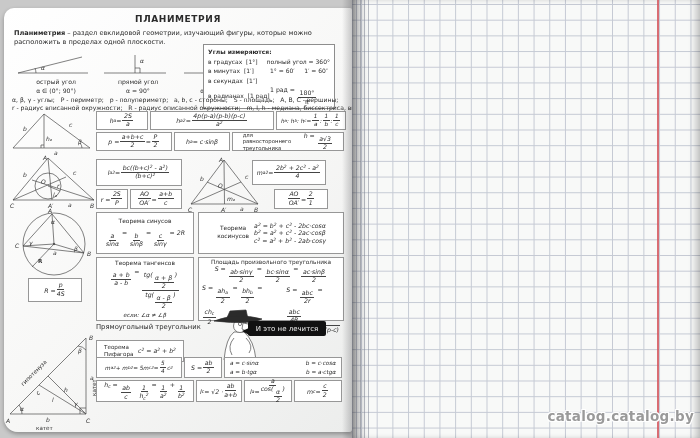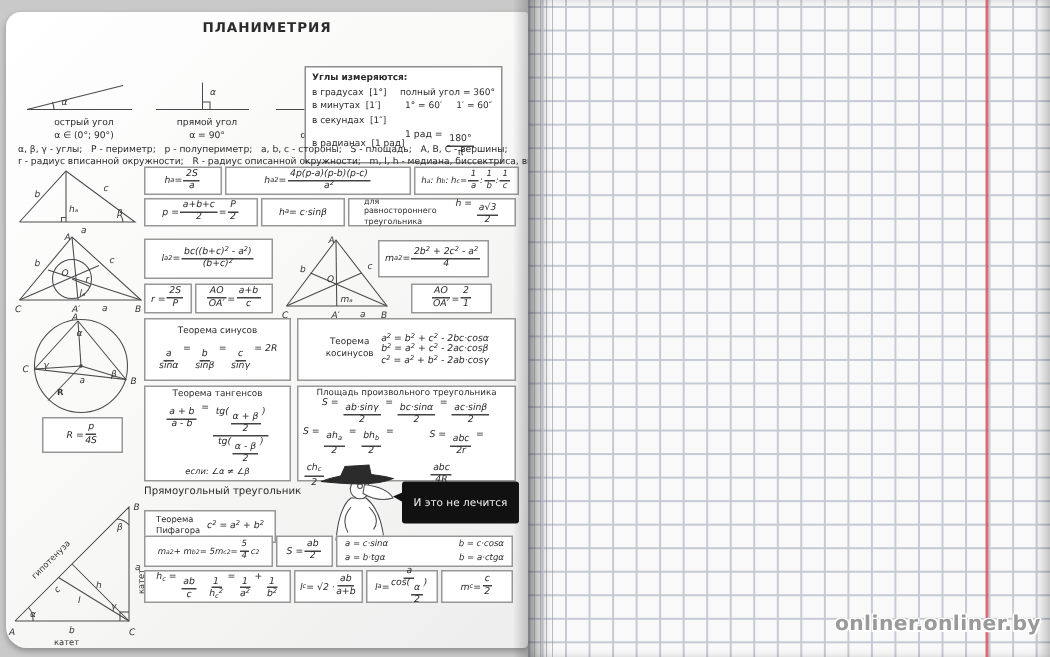--- a/index.html
+++ b/index.html
@@ -60,20 +60,23 @@
   .bubble:after{content:'';position:absolute;left:-6px;top:7px;border-right:7px solid #111;
           border-top:3px solid transparent;border-bottom:4px solid transparent;}
 </style>
 </head>
 <body>
 
 <div class="abs lpage">
 
   <div class="abs title">ПЛАНИМЕТРИЯ</div>
 
+  <div class="abs intro">
+    <b>Планиметрия</b><span> – раздел евклидовой геометрии, изучающий фигуры, которые можно расположить в пределах одной плоскости.</span>
+  </div>
 
   <div class="abs" style="left:12px;top:44px;width:80px;">
     <svg width="76" height="24" style="left:0;top:0">
       <g>
         <line x1="2" y1="21" x2="72" y2="21"></line>
           <line x1="2" y1="21" x2="66" y2="5"></line>
         <path d="M20,21 A18,18 0 0 0 19,16"></path>
       </g>
       <text x="25" y="18">α</text>
     </svg>
@@ -365,21 +368,21 @@
       <path d="M24,30 Q17,38 22,47"></path>
         <path d="M36,30 Q44,38 39,45"></path>
       <circle cx="30" cy="18" r="6.5" style="fill:#fff"></circle>
       <path d="M33,15 Q48,17 52,24 Q42,27 32,21 Z" style="fill:#fff"></path>
       <circle cx="30" cy="16" r="1.6"></circle>
       <path d="M16,12 L20,3 L36,2 L38,11 Z" style="fill:#2b2b2b;stroke:#2b2b2b"></path>
       <path d="M4,13 Q27,4 52,11 Q40,17 4,13 Z" style="fill:#2b2b2b;stroke:#2b2b2b"></path>
     </g>
   </svg>
 
-  <div class="abs bubble" style="left:264px;top:313px;width:78px;height:28px">И это не лечится</div>
+  <div class="abs bubble" style="left:244px;top:313px;width:78px;height:15px">И это не лечится</div>
 
   <div class="abs bx" style="left:92px;top:332px;width:88px;height:22px;gap:4px">
     <span style="font-size:5.6px;width:30px;line-height:1.2">Теорема Пифагора</span>
     <span class="m">c<sup>2</sup> = a<sup>2</sup> + b<sup>2</sup></span>
   </div>
 
   <div class="abs trow" style="left:92px;top:349px;height:21px">
     <div class="cell ms" style="width:86px">m<sub>a</sub><sup>2</sup> + m<sub>b</sub><sup>2</sup> = 5m<sub>c</sub><sup>2</sup> = <span class="fr">
           <span class="nu">5</span>
           <span class="de">4</span>
@@ -460,13 +463,13 @@
   </svg>
 </div>
 
 <div class="abs rpage">
   <div class="abs gutter"></div>
   <div class="abs redline" style="left:305px;top:0"></div>
 </div>
 
 <div class="abs seam"></div>
 
-<div class="abs watermark">onliner.onliner.by</div>
+<div class="abs watermark">catalog.catalog.by</div>
 
 </body></html>

